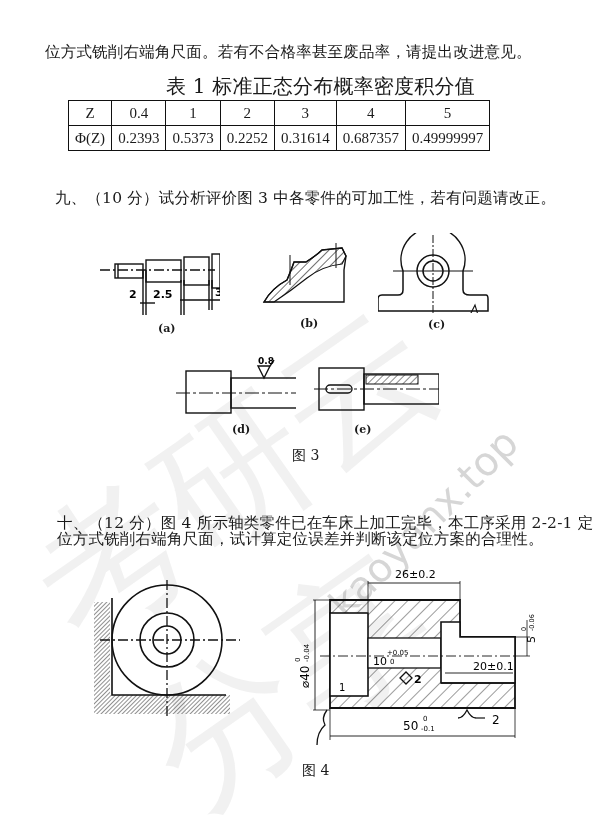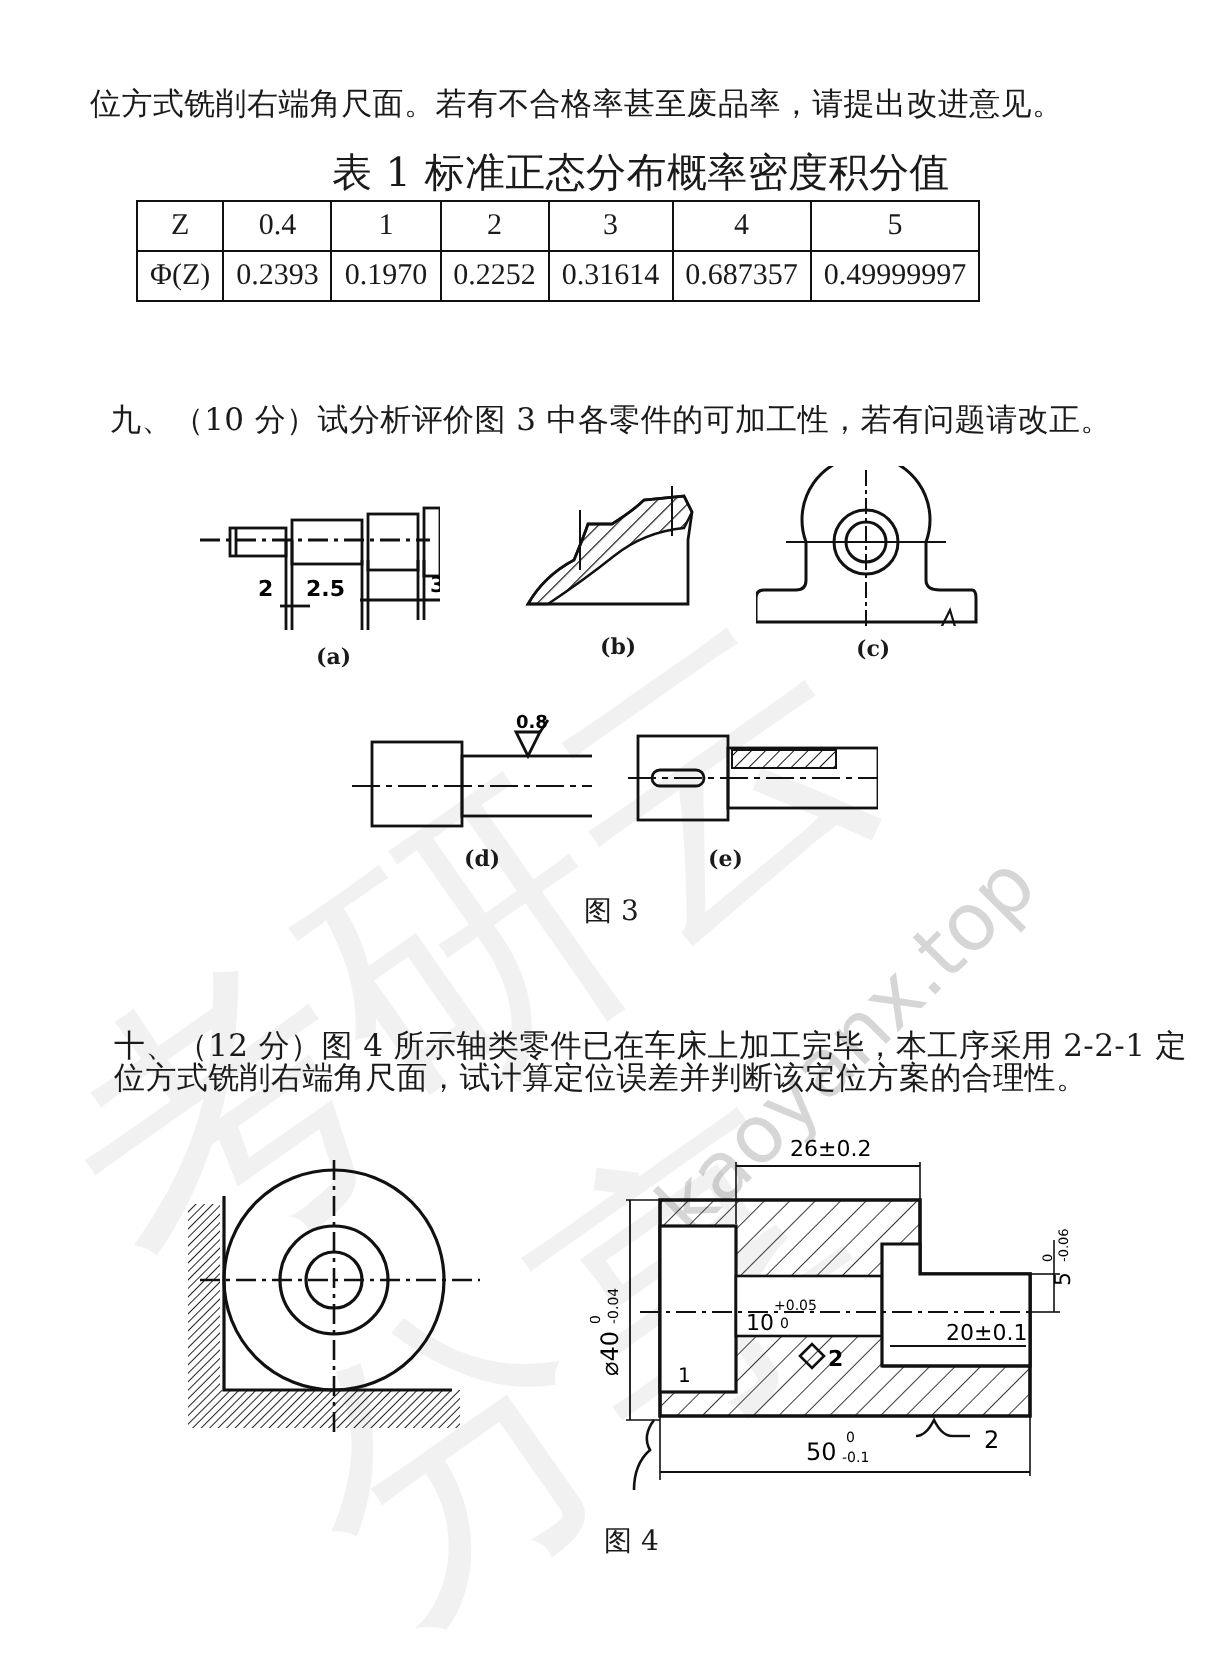--- a/index.html
+++ b/index.html
@@ -31,30 +31,30 @@
     <td style="width:36px">0.4</td>
     <td style="width:38px">1</td>
     <td style="width:36px">2</td>
     <td style="width:46px">3</td>
     <td style="width:50px">4</td>
     <td style="width:62px">5</td>
   </tr>
   <tr>
     <td>Φ(Z)</td>
     <td>0.2393</td>
-    <td>0.1970</td>
+    <td>0.5373</td>
     <td>0.2252</td>
     <td>0.31614</td>
     <td>0.687357</td>
     <td>0.49999997</td>
   </tr>
 </tbody>
   </table>
 
-<div class="abs line" style="left:55px; top:200px;">九、（10 分）试分析评价图 3 中各零件的可加工性，若有问题请改正。</div>
+<div class="abs line" style="left:55px; top:188px;">九、（10 分）试分析评价图 3 中各零件的可加工性，若有问题请改正。</div>
 
 <svg class="abs" style="left:100px; top:240px;" width="120" height="75">
   <g stroke="#111" fill="none" stroke-width="1.4">
     <line x1="0" y1="30" x2="115" y2="30" stroke-dasharray="10,3,2,3"></line>
     <rect x="15" y="24" width="28" height="14"></rect>
     <line x1="18" y1="24" x2="18" y2="38"></line>
     <rect x="46" y="20" width="35" height="22"></rect>
     <rect x="84" y="17" width="25" height="28"></rect>
     <rect x="112" y="14" width="8" height="34"></rect>
     <line x1="43" y1="30" x2="43" y2="75"></line>

